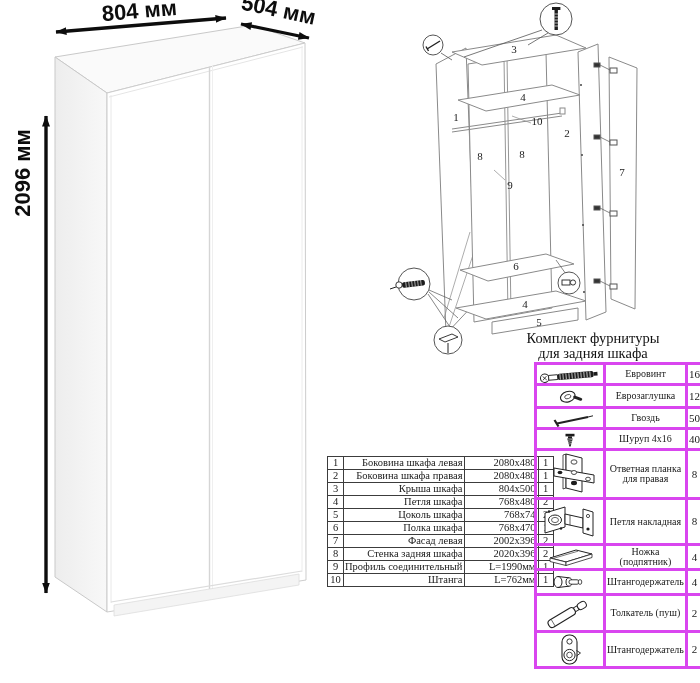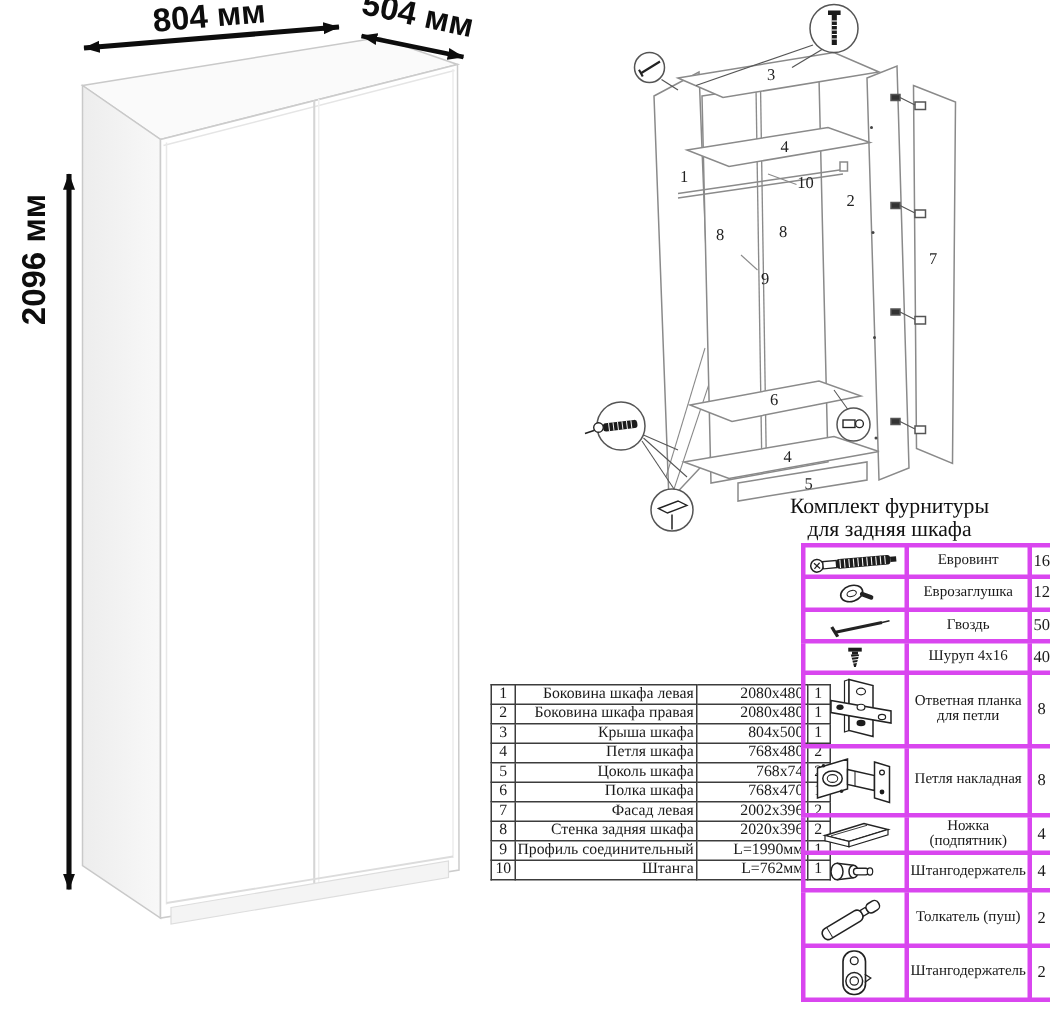--- a/index.html
+++ b/index.html
@@ -369,21 +369,21 @@
               <polygon points="21,4 24,3 24,37 21,38" fill="#fff" stroke="#222" stroke-width="0.8"></polygon>
               <polygon points="24,3 40,7 40,41 24,37" fill="#fff" stroke="#222" stroke-width="1"></polygon>
               <polygon points="12,17 52,24 52,32 12,25" fill="#fff" stroke="#222" stroke-width="1"></polygon>
               <ellipse cx="32" cy="11" rx="3" ry="2.2" fill="#fff" stroke="#222" stroke-width="0.8"></ellipse>
               <ellipse cx="32" cy="21.5" rx="2.6" ry="2" fill="#fff" stroke="#222" stroke-width="0.8"></ellipse>
               <ellipse cx="32" cy="32" rx="3" ry="2.2" fill="#1c1c1c"></ellipse>
               <ellipse cx="18" cy="21.5" rx="2.4" ry="1.8" fill="#1c1c1c"></ellipse>
               <ellipse cx="46" cy="28" rx="2.4" ry="1.8" fill="#fff" stroke="#222" stroke-width="0.8"></ellipse>
             </svg>
           </td>
-          <td class="c-name">Ответная планка для петли</td>
+          <td class="c-name">Ответная планка для правая</td>
           <td class="c-qty">8</td>
         </tr>
         <tr class="r6">
           <td class="c-icon">
             <svg class="icn" width="62" height="42" viewBox="0 0 62 42">
               <polygon points="6,12 26,6 26,26 6,32" fill="#fff" stroke="#222" stroke-width="1"></polygon>
               <ellipse cx="16" cy="19" rx="6.5" ry="5" fill="#fff" stroke="#222" stroke-width="1"></ellipse>
               <ellipse cx="16" cy="19" rx="3.5" ry="2.6" fill="#fff" stroke="#222" stroke-width="0.7"></ellipse>
               <circle cx="10" cy="10.5" r="1.2" fill="#222"></circle>
               <circle cx="22" cy="27.5" r="1.2" fill="#222"></circle>

